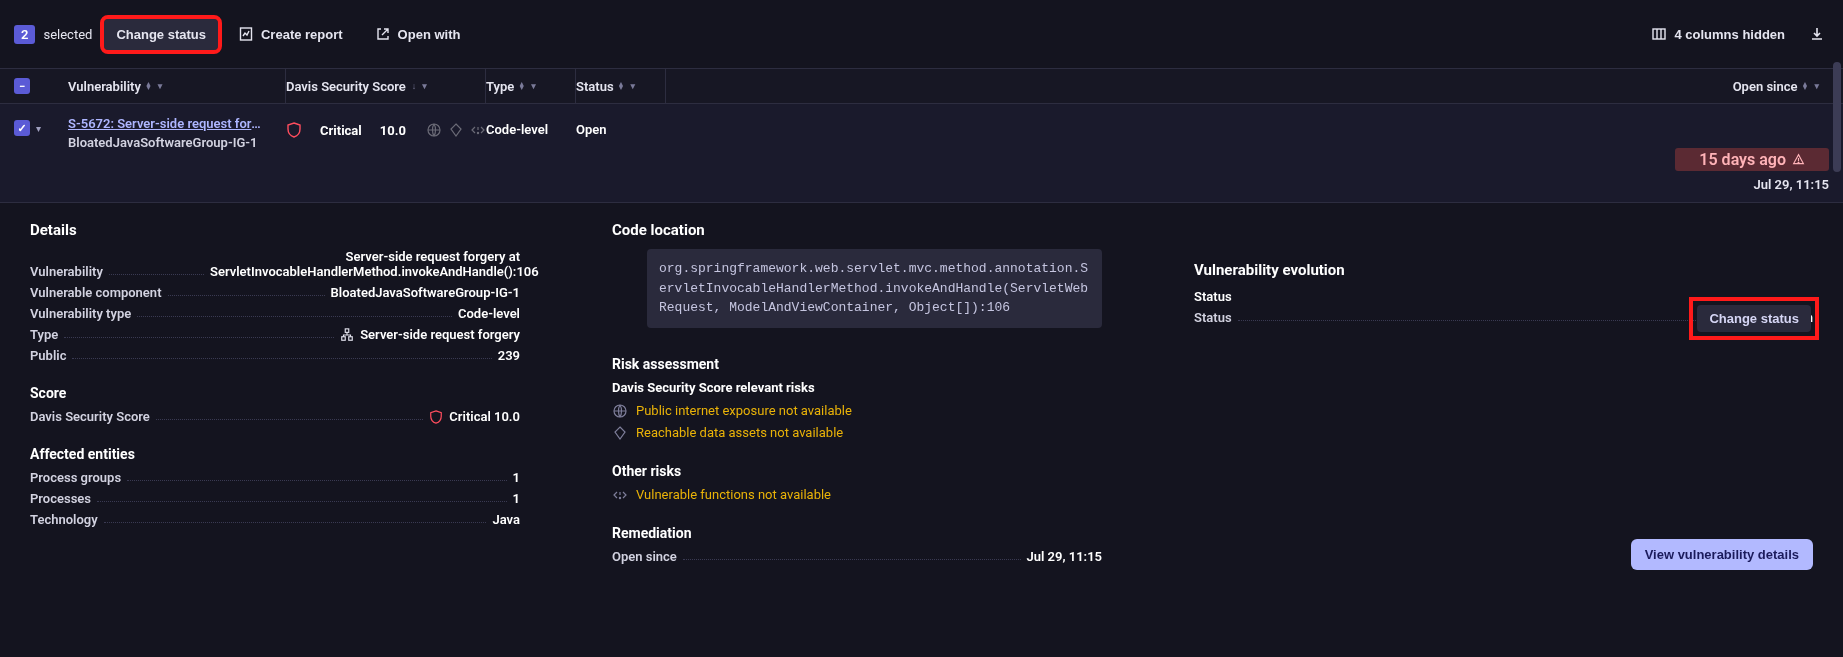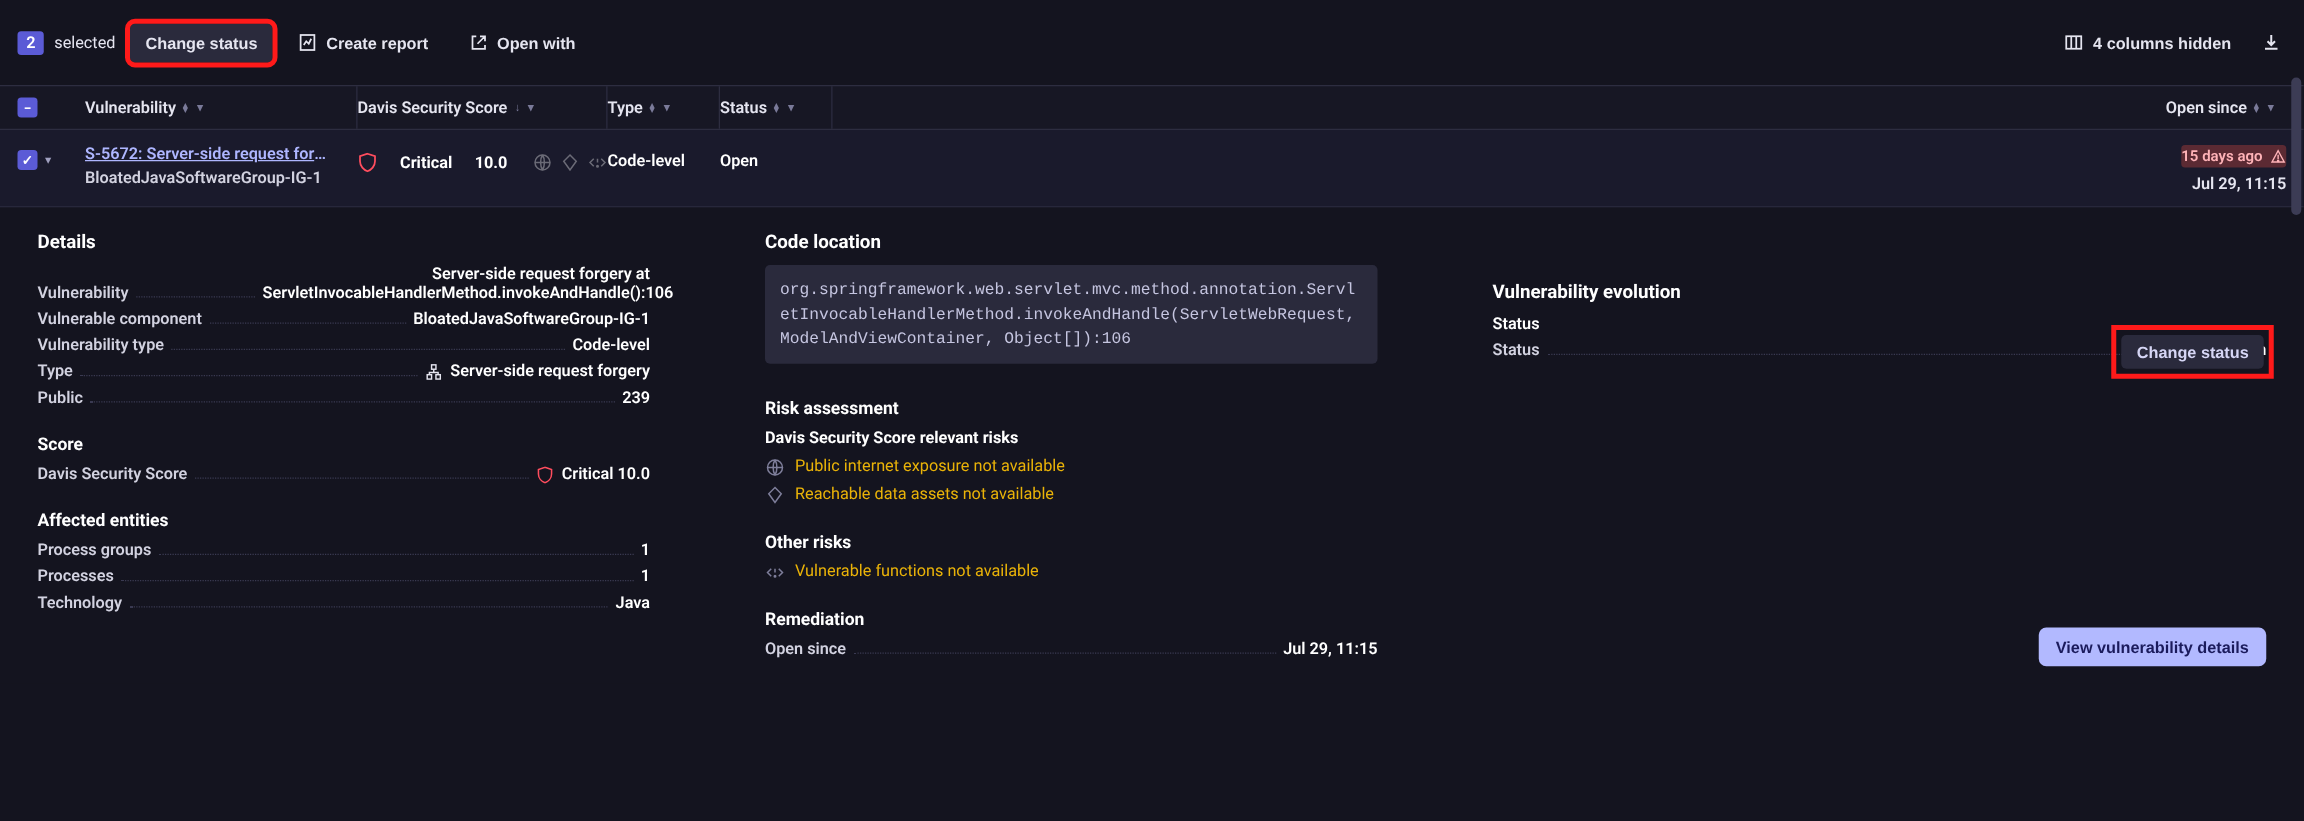--- a/index.html
+++ b/index.html
@@ -90,21 +90,21 @@
     padding: 10px 14px;
   }
   .row .r-check { width:54px; display:flex; align-items:center; gap:6px; padding-top:6px;}
   .row .r-vuln { width:218px; padding-top:2px;}
   .vuln-link { color:#aeb6ff; text-decoration:underline; font-weight:600; font-size:13px; white-space:nowrap; overflow:hidden; text-overflow:ellipsis; display:block; max-width:200px;}
   .vuln-sub { color:#d2d2e0; font-size:13px; font-weight:600; margin-top:4px;}
   .r-dss { width:200px; display:flex; align-items:center; gap:8px; padding-top:8px;justify-content:space-between;}
   .r-type { width:90px; padding-top:8px; font-weight:600;}
   .r-status { width:90px; padding-top:8px; font-weight:600;}
   .r-open { margin-left:auto; text-align:right; padding-top:2px;}
-  .age-badge { background:#5b2a33; color:#ffb3b8; padding:2px 0; border-radius:3px; font-size:12px; font-weight:600; display:inline-flex; align-items:center; gap:6px;}
+  .age-badge { background:#5b2a33; color:#ffb3b8; padding:2px 24px; border-radius:3px; font-size:16px; font-weight:600; display:inline-flex; align-items:center; gap:6px;margin-top:32px;}
   .open-date { color:#e5e5f0; font-weight:600; font-size:13px; margin-top:6px;}
   .sev { color:#fff; font-weight:700; }
   .sev-icon { width:16px;height:16px; }
   .dim-icons { display:flex; gap:6px; margin-left:2px;}
   .dim-icons .icon svg { opacity:.35; }
   .expand-caret{ color:#a0a0c0; font-size:10px; cursor:pointer;}
 
   
   .details {
     background:#14141f;
@@ -122,20 +122,21 @@
   .kv .v { text-align:right; font-weight:600;}
   .codebox {
     background:#2a2a3c;
     border-radius:4px;
     padding:10px 12px;
     font-family: "Courier New", monospace;
     font-size:13px;
     color:#c5c5e0;
     line-height:1.5;
     word-break:break-all;
+    margin-left:35px;
   }
   .risk-line{ display:flex; align-items:center; gap:8px; color:#eab308; font-size:13px; margin-bottom:6px;}
   .risk-line .icon{ width:16px;height:16px; }
   .evolution-block{ position:relative;}
   .change-status-2 {
     background:#2a2a3c; color:#d6d6f5; font-weight:600; font-size:13px; padding:6px 12px; border:none; border-radius:4px; cursor:pointer;
   }
   .highlight-red-big { border:4px solid #ff1a1a; padding:4px; display:inline-block; position:absolute; right:-6px; top:36px;}
   .view-details {
     background:#b2b9ff; color:#1b1b5c; font-weight:700; font-size:13px; padding:8px 14px; border:none; border-radius:6px; cursor:pointer;

